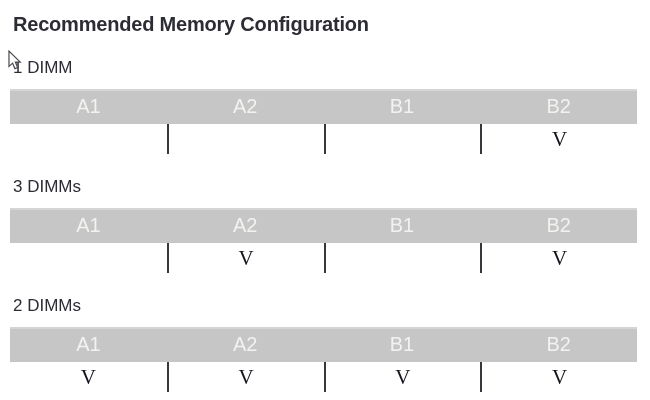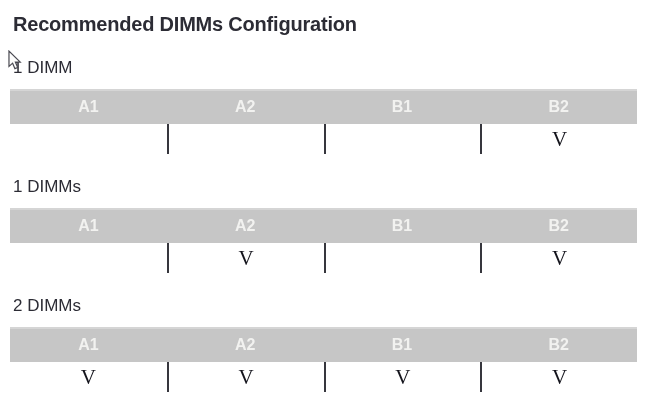--- a/index.html
+++ b/index.html
@@ -45,22 +45,22 @@
   .header-row {
     height: 35px;
     background: var(--header-bg, #c6c6c6);
     box-shadow: inset 0 2px 0 #d5d5d5;
   }
   .header-cell {
     flex: 1 1 25%;
     display: flex;
     align-items: center;
     justify-content: center;
-    font-size: 16px;
-    font-weight: 700;
+    font-size: 20px;
+    font-weight: 400;
     color: var(--header-text, #f2f2f0);
   }
 
   .body-row { height: 30px; }
   .body-cell {
     flex: 1 1 25%;
     box-sizing: border-box;
     display: flex;
     align-items: center;
     justify-content: center;
@@ -70,21 +70,21 @@
   }
   .body-cell + .body-cell {
     border-left: 2px solid var(--divider, #36363d);
   }
 </style>
 </head>
 <body style="--background: #ffffff; --header-bg: #c6c6c6; --header-text: #f2f2f0; --text: #2c2c35; --check: #14141c; --divider: #36363d;">
 
 <div class="page">
 
-  <h1 class="title">Recommended DIMMs Configuration</h1>
+  <h1 class="title">Recommended Memory Configuration</h1>
 
   <svg class="cursor" viewBox="0 0 12 19" xmlns="http://www.w3.org/2000/svg">
     <path d="M 1 1 L 1 14.8 L 4.3 11.9 L 6.4 16.9 L 8.9 15.8 L 6.8 10.9 L 11.2 10.9 Z" fill="#fdfdfd" stroke="#4a4a52" stroke-width="1.1" stroke-linejoin="miter"></path>
   </svg>
 
   <div id="sections">
   <section class="dimm-section">
     <h2 class="section-label">1 DIMM</h2>
     <div class="slot-table">
       <div class="row header-row">
@@ -98,21 +98,21 @@
             <div class="body-cell"></div>
             <div class="body-cell"></div>
             <div class="body-cell">
               <span>V</span>
             </div>
           </div>
     </div>
   </section>
 
   <section class="dimm-section">
-    <h2 class="section-label">1 DIMMs</h2>
+    <h2 class="section-label">3 DIMMs</h2>
     <div class="slot-table">
       <div class="row header-row">
             <div class="header-cell">A1</div>
             <div class="header-cell">A2</div>
             <div class="header-cell">B1</div>
             <div class="header-cell">B2</div>
           </div>
       <div class="row body-row">
             <div class="body-cell"></div>
             <div class="body-cell">

